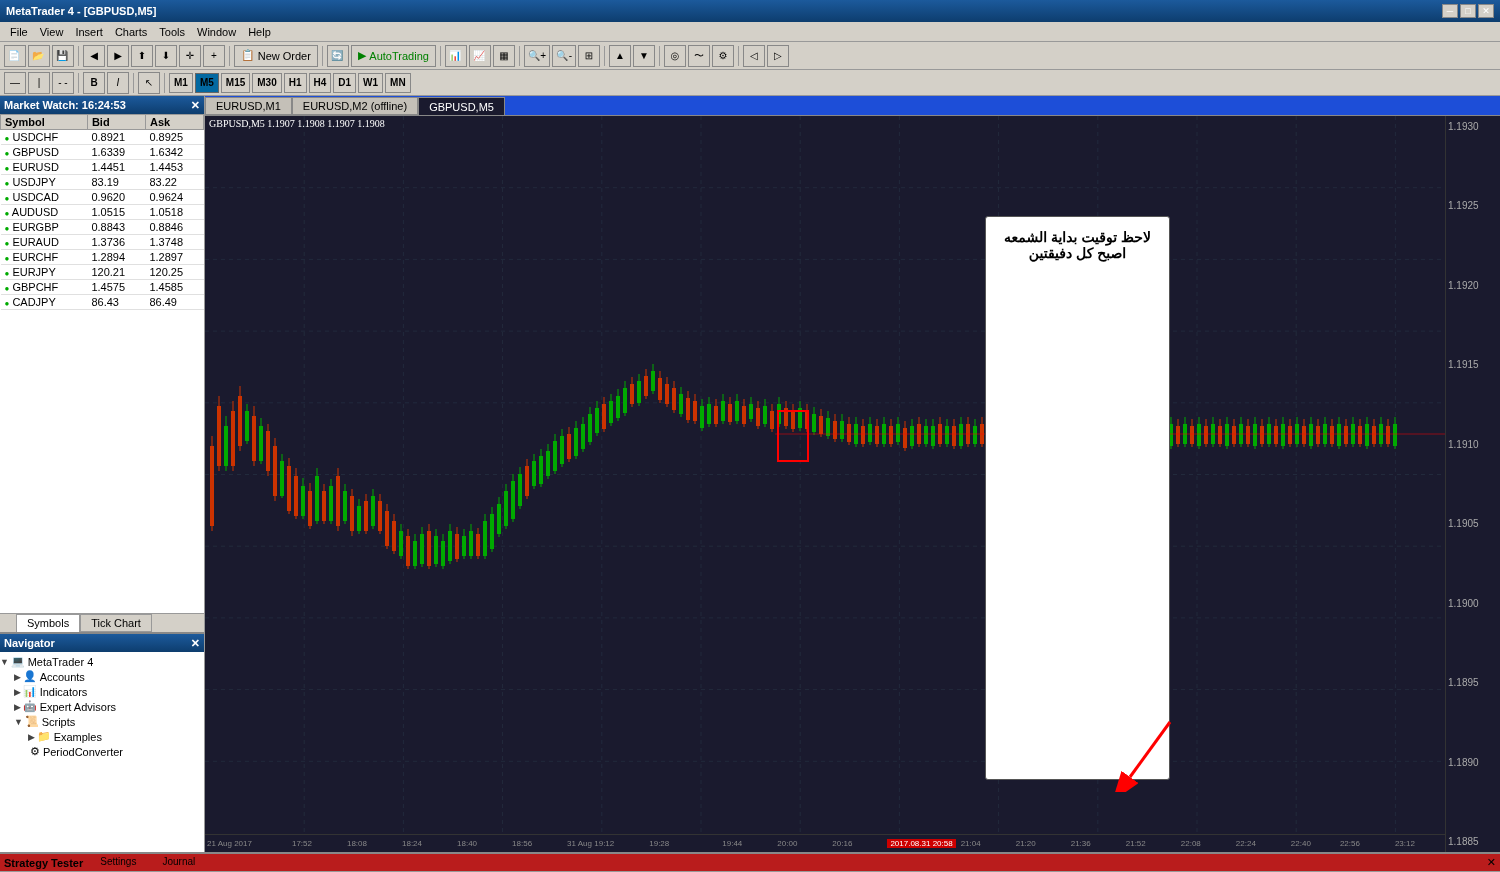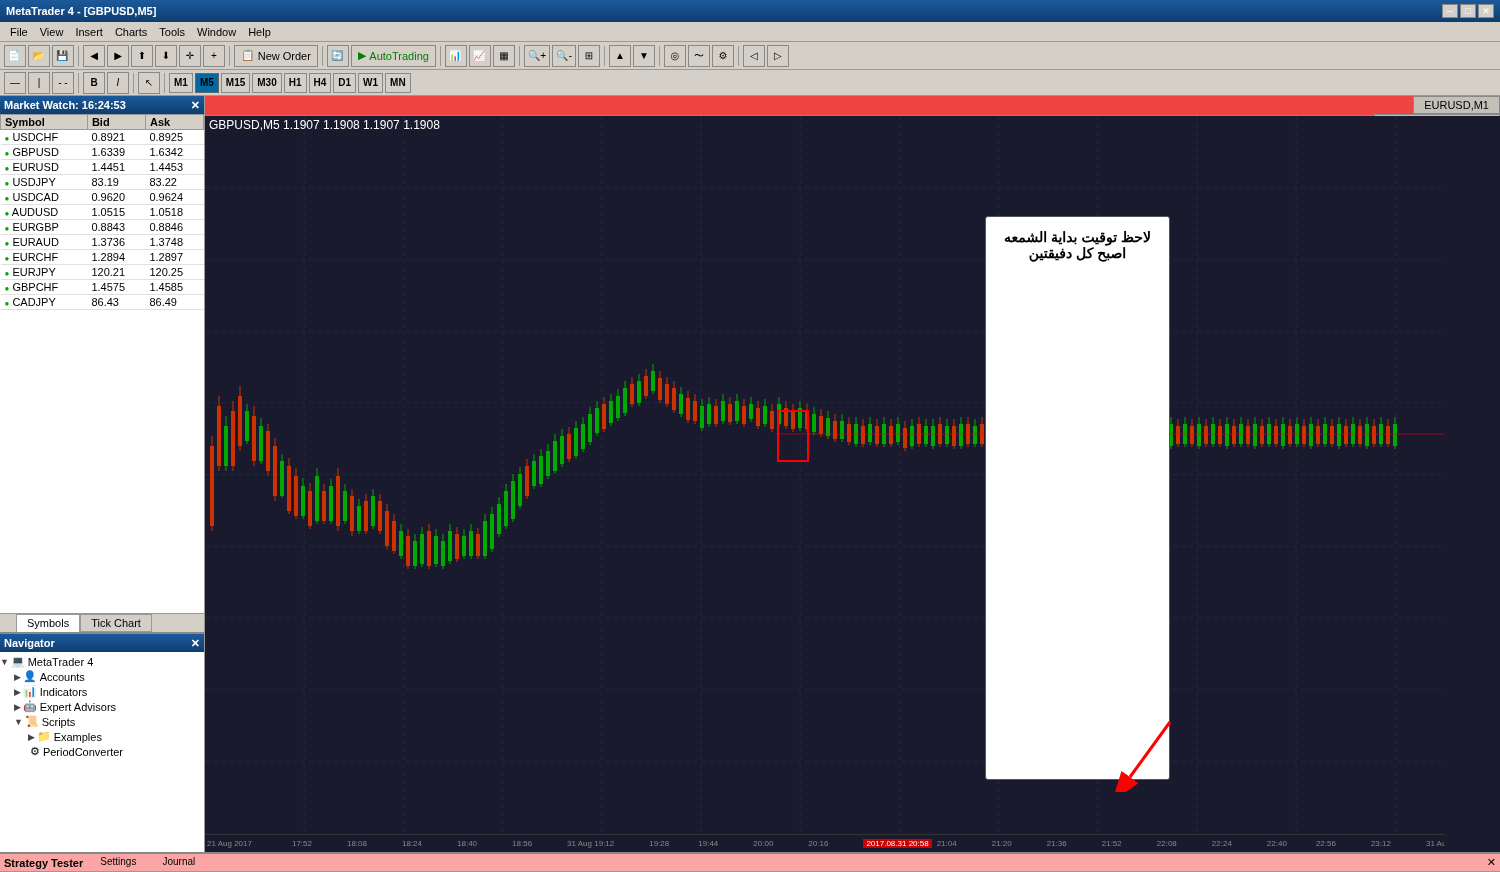--- a/index.html
+++ b/index.html
@@ -193,25 +193,24 @@
       flex: 1;
       display: flex;
       flex-direction: column;
       background: #000;
       overflow: hidden;
     }
 
     
     #chart-tabs {
       display: flex;
-      background: #ef4444;
+      background: #1d4ed8;
       height: 20px;
       border-bottom: 1px solid #888;
       align-items: flex-end;
-      flex-direction: column;
     }
     .chart-tab {
       padding: 2px 10px;
       border: 1px solid #888;
       cursor: pointer;
       font-size: 11px;
       background: #c4c0b8;
       height: 18px;
       display: flex;
       align-items: center;
@@ -225,22 +224,23 @@
       position: relative;
       overflow: hidden;
     }
 
     
     #chart-header {
       position: absolute;
       top: 2px;
       left: 4px;
       color: #fff;
-      font-size: 12px;
+      font-size: 10px;
       z-index: 10;
+      font-family: Liberation Serif, serif;
     }
 
     
     #price-scale {
       position: absolute;
       right: 0;
       top: 0;
       bottom: 0;
       width: 55px;
       background: #1a1a2e;
@@ -298,21 +298,21 @@
       border-top: 2px solid #888;
       display: flex;
       flex-direction: column;
     }
 
     
     #tester-header {
       height: 18px;
       display: flex;
       align-items: center;
-      background: #fca5a5;
+      background: #b91c1c;
       border-bottom: 1px solid #999;
       padding: 4px 4px;
       gap: 8px;
     }
     .tester-tab-btn {
       height: 16px;
       padding: 0 8px;
       font-size: 10px;
       cursor: pointer;
       border: 1px solid transparent;
@@ -561,20 +561,32 @@
       <div class="chart-tab">EURUSD,M1</div>
       <div class="chart-tab">EURUSD,M2 (offline)</div>
       <div class="chart-tab active">GBPUSD,M5</div>
     </div>
 
     <div id="chart-canvas">
       <div id="chart-header">
         <span>GBPUSD,M5  1.1907 1.1908 1.1907 1.1908</span>
       </div>
 
+      <div id="price-scale">
+        <span>1.1930</span>
+        <span>1.1925</span>
+        <span>1.1920</span>
+        <span>1.1915</span>
+        <span>1.1910</span>
+        <span>1.1905</span>
+        <span>1.1900</span>
+        <span>1.1895</span>
+        <span>1.1890</span>
+        <span>1.1885</span>
+      </div>
 
       <div id="candles-container">
         <svg id="chart-svg" width="100%" height="100%" xmlns="http://www.w3.org/2000/svg">
 
           <line x1="0%" y1="10%" x2="100%" y2="10%" stroke="#2a3a4a" stroke-width="0.5" stroke-dasharray="4,4"></line>
           <line x1="0%" y1="20%" x2="100%" y2="20%" stroke="#2a3a4a" stroke-width="0.5" stroke-dasharray="4,4"></line>
           <line x1="0%" y1="30%" x2="100%" y2="30%" stroke="#2a3a4a" stroke-width="0.5" stroke-dasharray="4,4"></line>
           <line x1="0%" y1="40%" x2="100%" y2="40%" stroke="#2a3a4a" stroke-width="0.5" stroke-dasharray="4,4"></line>
           <line x1="0%" y1="50%" x2="100%" y2="50%" stroke="#2a3a4a" stroke-width="0.5" stroke-dasharray="4,4"></line>
           <line x1="0%" y1="60%" x2="100%" y2="60%" stroke="#2a3a4a" stroke-width="0.5" stroke-dasharray="4,4"></line>
@@ -1130,21 +1142,21 @@
       </svg>
 
       <div id="time-scale" style="position:absolute; bottom:0; left:0; right:55px; height:18px; background:#1a1a2e; border-top:1px solid #333; display:flex; align-items:center; color:#888; font-size:8px; overflow:hidden; white-space:nowrap; padding:0 2px;">
         <span style="margin-right:40px;">21 Aug 2017</span>
         <span style="margin-right:35px;">17:52</span>
         <span style="margin-right:35px;">18:08</span>
         <span style="margin-right:35px;">18:24</span>
         <span style="margin-right:35px;">18:40</span>
         <span style="margin-right:35px;">18:56</span>
         <span style="margin-right:35px;">31 Aug 19:12</span>
-        <span style="margin-right:29px;">19:28</span>
+        <span style="margin-right:53px;">19:28</span>
         <span style="margin-right:35px;">19:44</span>
         <span style="margin-right:35px;">20:00</span>
         <span style="margin-right:35px;">20:16</span>
         <span style="background:#cc0000; color:#fff; padding:0 3px;">2017.08.31 20:58</span>
         <span style="margin-right:35px; margin-left:5px;">21:04</span>
         <span style="margin-right:35px;">21:20</span>
         <span style="margin-right:35px;">21:36</span>
         <span style="margin-right:35px;">21:52</span>
         <span style="margin-right:35px;">22:08</span>
         <span style="margin-right:35px;">22:24</span>

